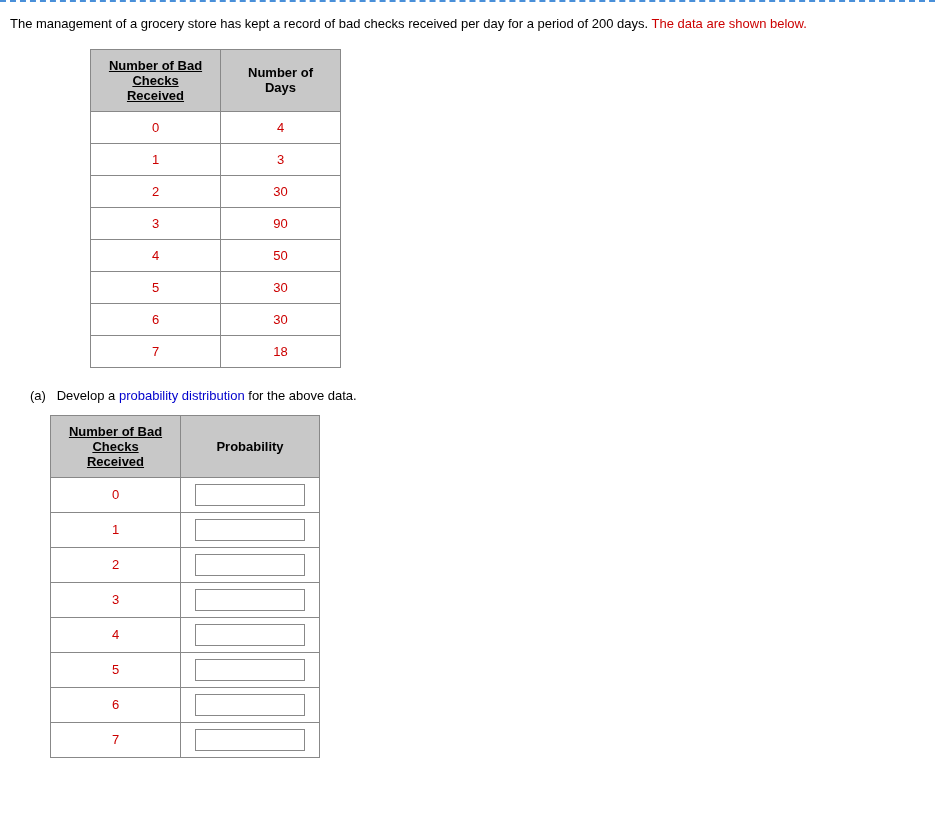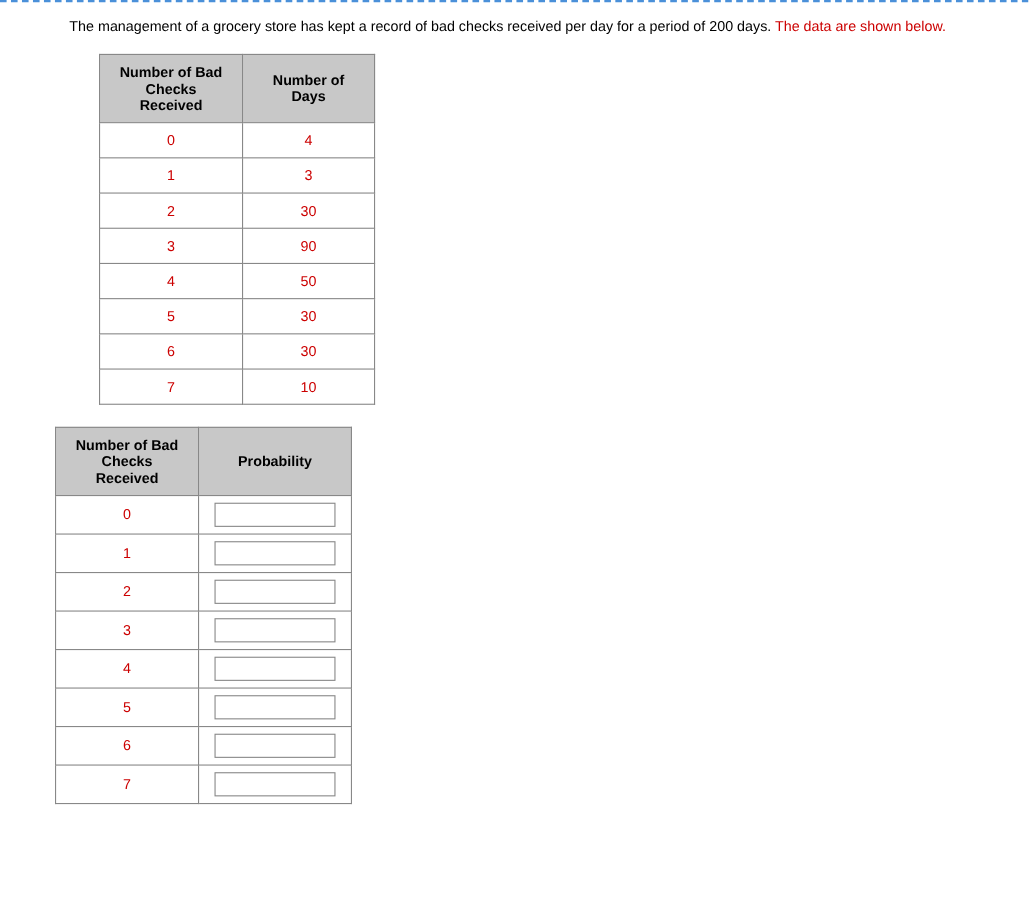--- a/index.html
+++ b/index.html
@@ -21,21 +21,20 @@
     .top-border {
       border-top: 2px dashed #4a90d9;
       margin-bottom: 6px;
     }
 
     .intro-text {
       font-size: 13px;
       color: #000;
       padding: 6px 22px 10px 10px;
       line-height: 1.5;
-      text-align: center;
     }
 
     .intro-text .highlight {
       color: #cc0000;
     }
 
     .content-area {
       padding: 5px 30px 20px 30px;
     }
 
@@ -110,20 +109,21 @@
       width: 110px;
       height: 22px;
       border: 1px solid #888;
       font-size: 13px;
       text-align: center;
       background: #fff;
     }
 
     .header-cell {
       width: 130px;
+      text-decoration: underline;
     }
 
     .days-cell {
       width: 120px;
     }
   </style>
 </head>
 <body>
 
 <div class="top-border"></div>
@@ -166,25 +166,32 @@
         <tr>
           <td class="row-num">5</td>
           <td class="day-count">30</td>
         </tr>
         <tr>
           <td class="row-num">6</td>
           <td class="day-count">30</td>
         </tr>
         <tr>
           <td class="row-num">7</td>
-          <td class="day-count">10</td>
+          <td class="day-count">18</td>
         </tr>
       </tbody>
   </table>
 
+  <div class="section-label">
+    <span>(a)</span>
+    &nbsp;
+    <span>Develop a</span>
+    <span class="blue">probability distribution</span>
+    <span>for the above data.</span>
+  </div>
 
   <table class="prob-table">
     <thead>
       <tr>
         <th class="header-cell">Number of Bad Checks Received</th>
         <th class="days-cell">Probability</th>
       </tr>
     </thead>
     <tbody id="prob-table-body">
     <tr>

